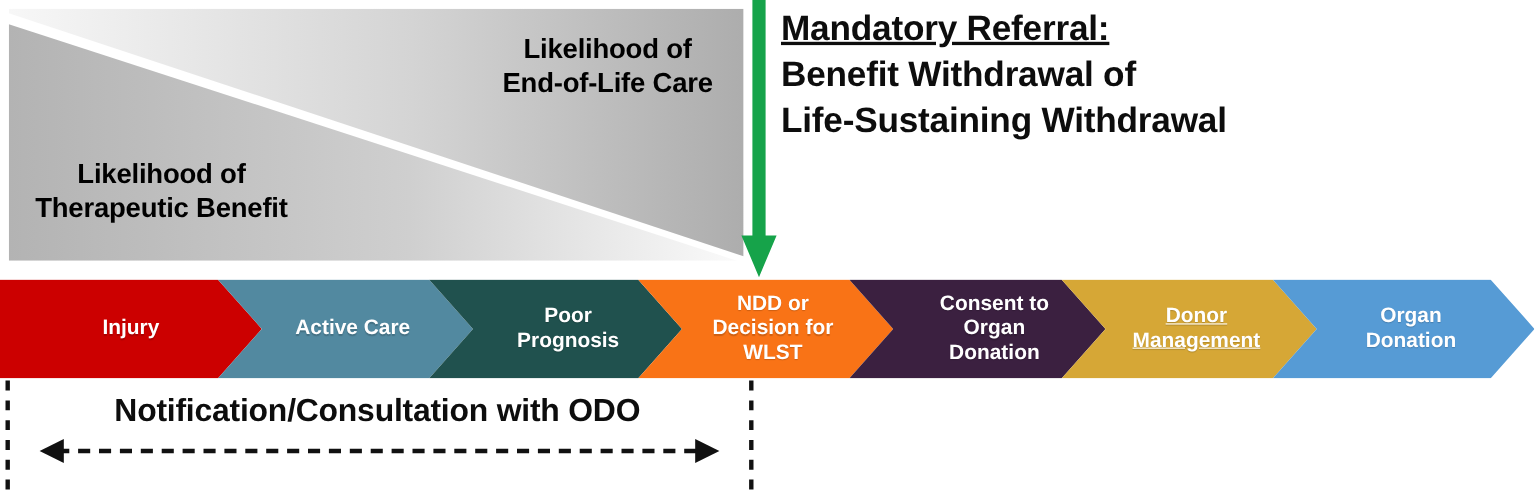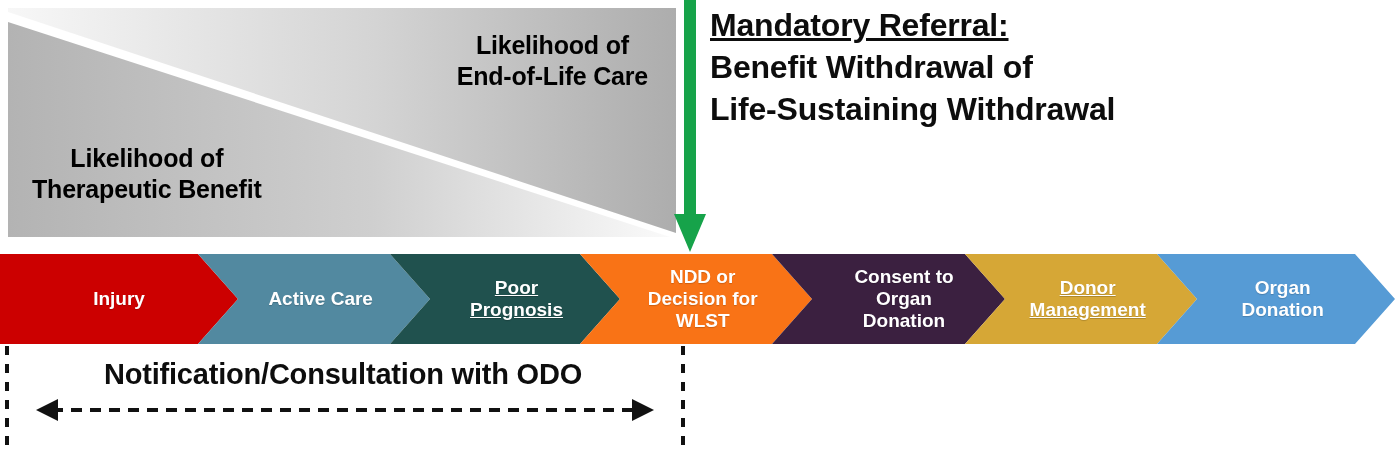--- a/index.html
+++ b/index.html
@@ -176,21 +176,21 @@
   </div>
 
   <div id="process-band">
       <div class="chevron" style="left: 0px; width: 238px; background: rgb(204, 0, 0); clip-path: polygon(0px 0px, 83.1933% 0px, 100% 50%, 83.1933% 100%, 0px 100%);">
         <div class="chev-label">Injury</div>
       </div>
       <div class="chevron" style="left: 198px; width: 232px; background: rgb(82, 137, 160); clip-path: polygon(0px 0px, 82.7586% 0px, 100% 50%, 82.7586% 100%, 0px 100%, 17.2414% 50%);">
         <div class="chev-label" style="margin-left: 13.3333px;">Active Care</div>
       </div>
       <div class="chevron" style="left: 390px; width: 230px; background: rgb(32, 81, 78); clip-path: polygon(0px 0px, 82.6087% 0px, 100% 50%, 82.6087% 100%, 0px 100%, 17.3913% 50%);">
-        <div class="chev-label" style="margin-left: 23px; text-decoration: underline;">Poor
+        <div class="chev-label" style="margin-left: 23px;">Poor
 Prognosis</div>
       </div>
       <div class="chevron" style="left: 580px; width: 232px; background: rgb(249, 115, 22); clip-path: polygon(0px 0px, 82.7586% 0px, 100% 50%, 82.7586% 100%, 0px 100%, 17.2414% 50%);">
         <div class="chev-label" style="margin-left: 13.3333px;">NDD or
 Decision for
 WLST</div>
       </div>
       <div class="chevron" style="left: 772px; width: 233px; background: rgb(59, 32, 64); clip-path: polygon(0px 0px, 82.8326% 0px, 100% 50%, 82.8326% 100%, 0px 100%, 17.1674% 50%);">
         <div class="chev-label" style="margin-left: 31px;">Consent to
 Organ

